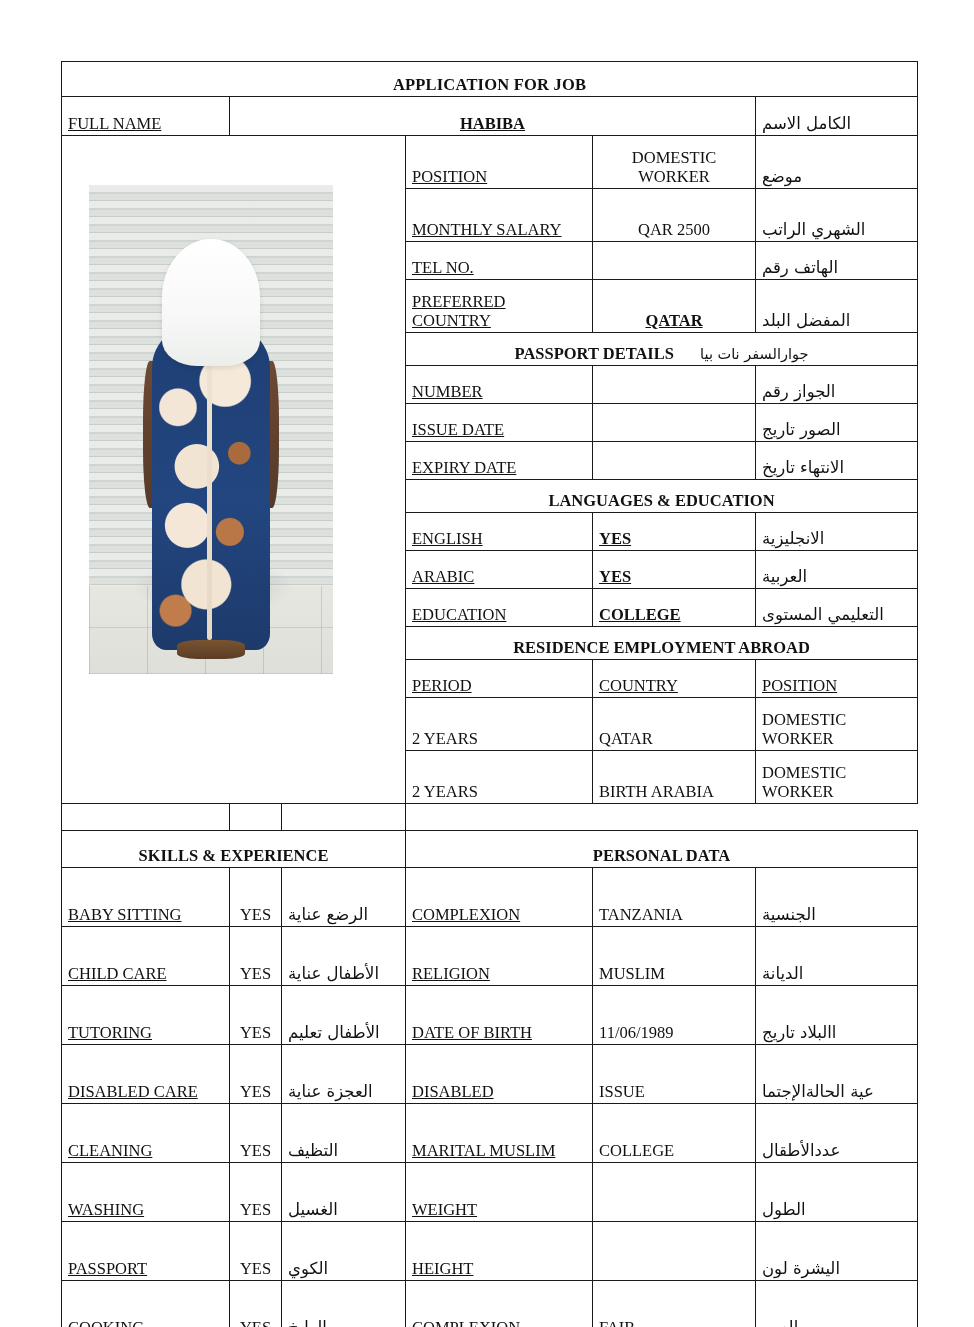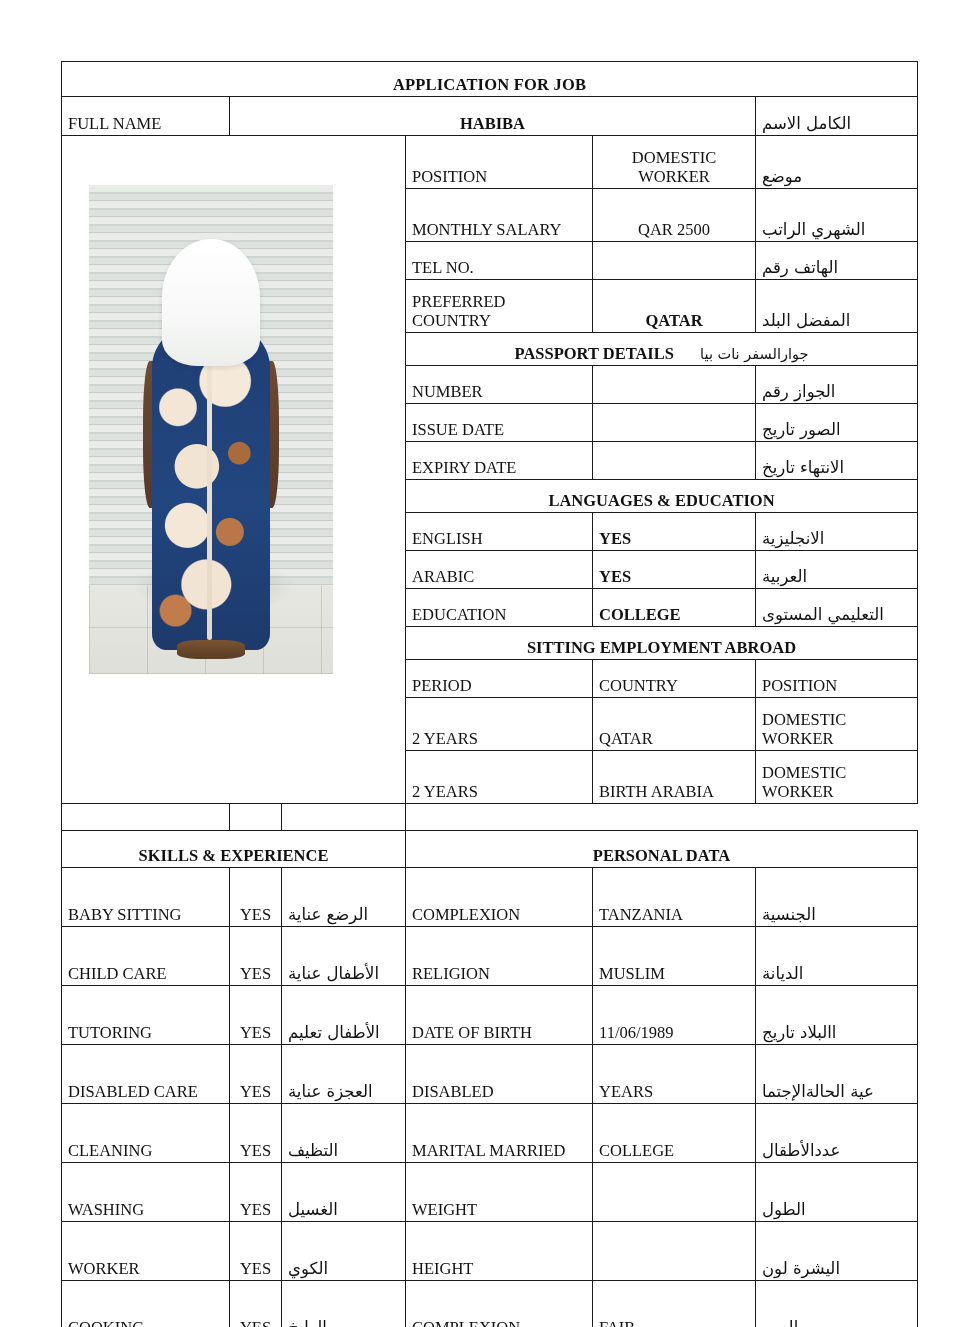--- a/index.html
+++ b/index.html
@@ -31,41 +31,41 @@
   }
   table.form td {
     border: 1.4px solid #1a1a1a;
     padding: 2px 6px;
     vertical-align: bottom;
     font-size: 16.5px;
     line-height: 1.12;
     color: #111;
     background: #fff;
   }
-  .red { color: #C63131; }
+  .red { color: #C63131; text-decoration: underline; }
   .title-cell {
     text-align: center;
     color: #E02020;
     font-weight: bold;
     font-size: 17px;
     letter-spacing: 0.2px;
     height: 30px;
     vertical-align: middle;
     padding: 4px 6px;
   }
   .sec-head {
     text-align: center;
     font-weight: bold;
     font-size: 17px;
     color: #111;
     vertical-align: middle;
     height: 28px;
   }
   .ctr { text-align: center; }
-  .bold { font-weight: bold; }
+  .bold { font-weight: bold; text-decoration: underline; }
   .ar {
     direction: rtl;
     text-align: left;
     font-family: "DejaVu Sans", "Liberation Sans", sans-serif;
     font-size: 14.5px;
     color: #111;
     unicode-bidi: embed;
   }
   .ar-inline {
     direction: rtl;
@@ -278,21 +278,21 @@
       <td class="bold mid">YES</td>
       <td class="ar mid">العربية</td>
     </tr>
     <tr>
       <td class="red mid" style="height:33px">EDUCATION</td>
       <td class="bold mid">COLLEGE</td>
       <td class="ar mid">التعليمي المستوى</td>
     </tr>
 
     <tr>
-      <td class="sec-head" colspan="3">SITTING EMPLOYMENT ABROAD</td>
+      <td class="sec-head" colspan="3">RESIDENCE EMPLOYMENT ABROAD</td>
     </tr>
     <tr>
       <td class="red mid" style="height:33px">PERIOD</td>
       <td class="red mid">COUNTRY</td>
       <td class="red mid">POSITION</td>
     </tr>
     <tr>
       <td style="height:48px">2 YEARS</td>
       <td>QATAR</td>
       <td class="mid">DOMESTIC WORKER</td>
@@ -335,41 +335,41 @@
       <td class="ar mid">الأطفال تعليم</td>
       <td class="red mid">DATE OF BIRTH</td>
       <td class="mid small">11/06/1989</td>
       <td class="ar mid">االبلاد تاريج</td>
     </tr>
     <tr>
       <td class="red mid" style="height:54px">DISABLED CARE</td>
       <td class="ctr small mid">YES</td>
       <td class="ar mid">العجزة عناية</td>
       <td class="red mid">DISABLED</td>
-      <td class="mid">YEARS</td>
+      <td class="mid">ISSUE</td>
       <td class="ar mid">عية الحالةالإجتما</td>
     </tr>
     <tr>
       <td class="red mid" style="height:54px">CLEANING</td>
       <td class="ctr small mid">YES</td>
       <td class="ar mid">التظيف</td>
-      <td class="red mid">MARITAL MARRIED</td>
+      <td class="red mid">MARITAL MUSLIM</td>
       <td class="mid">COLLEGE</td>
       <td class="ar mid">عددالأطقال</td>
     </tr>
     <tr>
       <td class="red mid" style="height:54px">WASHING</td>
       <td class="ctr small mid">YES</td>
       <td class="ar mid">الغسيل</td>
       <td class="red mid">WEIGHT</td>
       <td class="mid"></td>
       <td class="ar mid">الطول</td>
     </tr>
     <tr>
-      <td class="red mid" style="height:54px">WORKER</td>
+      <td class="red mid" style="height:54px">PASSPORT</td>
       <td class="ctr small mid">YES</td>
       <td class="ar mid">الكوي</td>
       <td class="red mid">HEIGHT</td>
       <td class="mid"></td>
       <td class="ar mid">اليشرة لون</td>
     </tr>
     <tr>
       <td class="red mid" style="height:54px">COOKING</td>
       <td class="ctr small mid">YES</td>
       <td class="ar mid">الطيخ</td>

